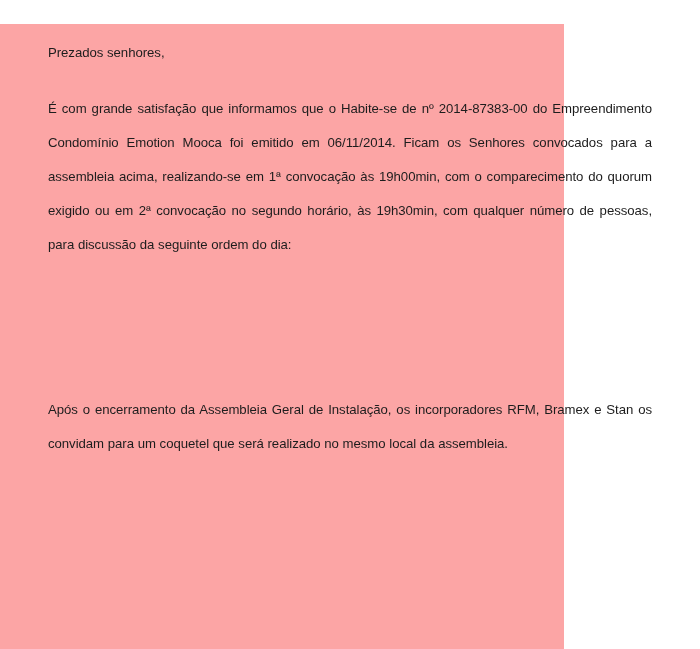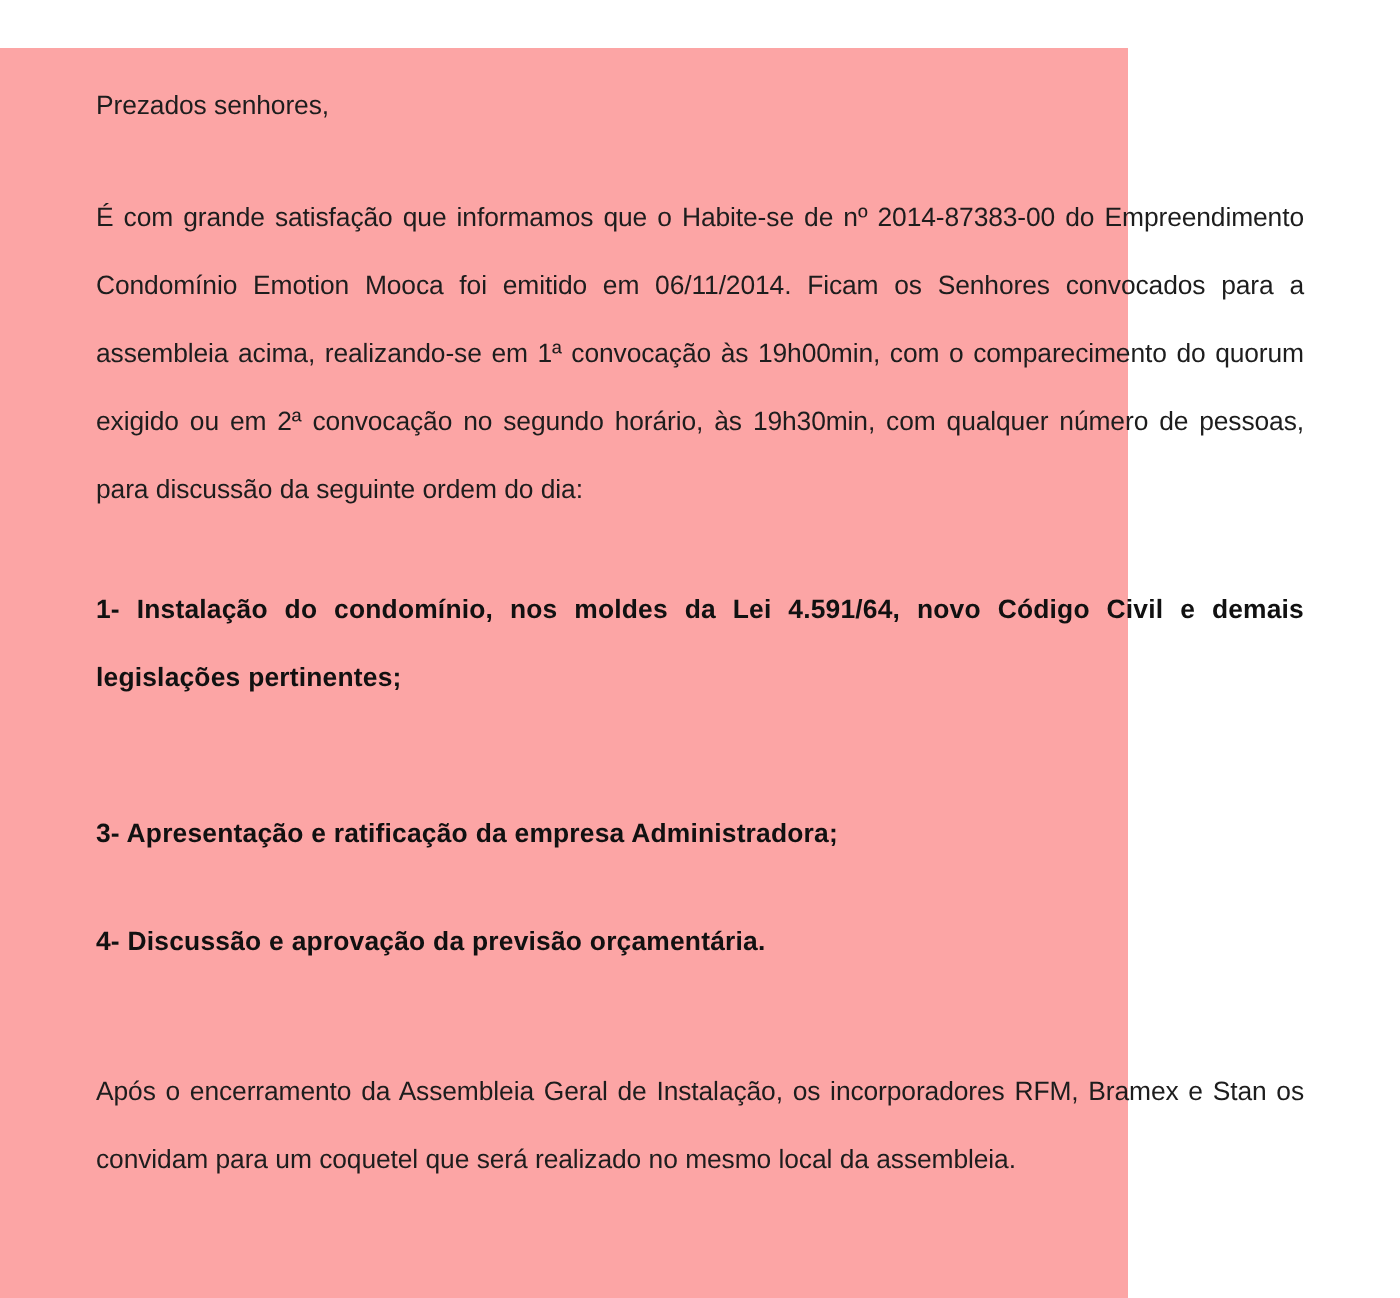--- a/index.html
+++ b/index.html
@@ -76,32 +76,29 @@
     <div class="lead"></div>
 
     <p class="para greeting">Prezados senhores,</p>
 
     <div class="gap-22"></div>
 
     <p class="para">É com grande satisfação que informamos que o Habite-se de nº 2014-87383-00 do Empreendimento Condomínio Emotion Mooca foi emitido em 06/11/2014. Ficam os Senhores convocados para a assembleia acima, realizando-se em 1ª convocação às 19h00min, com o comparecimento do quorum exigido ou em 2ª convocação no segundo horário, às 19h30min, com qualquer número de pessoas, para discussão da seguinte ordem do dia:</p>
 
     <div class="gap-26"></div>
 
-    <p class="para item">1- Instalação do condomínio, nos moldes da Lei 4.591/64, novo Código Civil e demais legislações pertinentes;</p>
 
     <div class="gap-24"></div>
 
 
     <div class="gap-20"></div>
 
-    <p class="para item item-single">3- Apresentação e ratificação da empresa Administradora;</p>
 
     <div class="gap-20"></div>
 
-    <p class="para item item-single">4- Discussão e aprovação da previsão orçamentária.</p>
 
     <div class="gap-22"></div>
 
 
     <div class="gap-19"></div>
 
     <p class="para">Após o encerramento da Assembleia Geral de Instalação, os incorporadores RFM, Bramex e Stan os convidam para um coquetel que será realizado no mesmo local da assembleia.</p>
 
   </div>
 </div>

